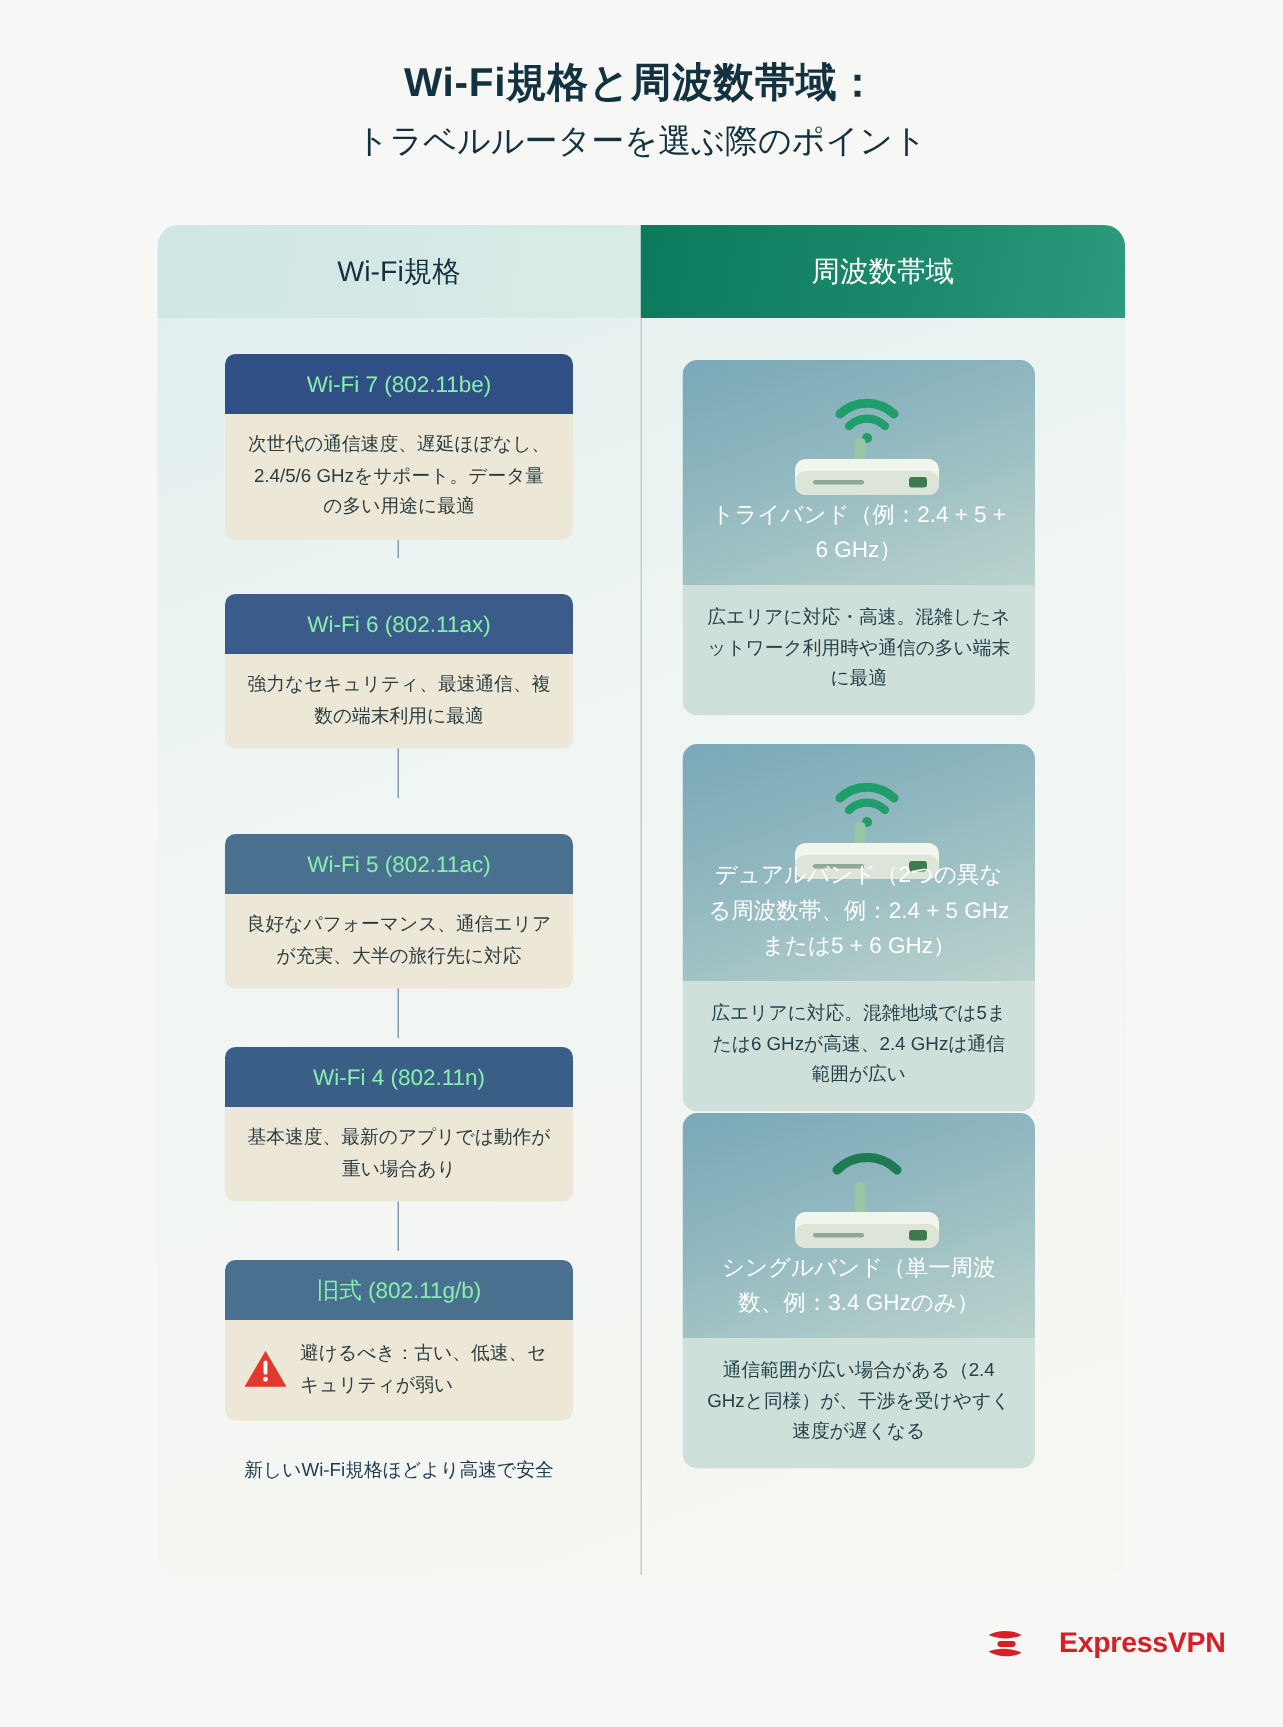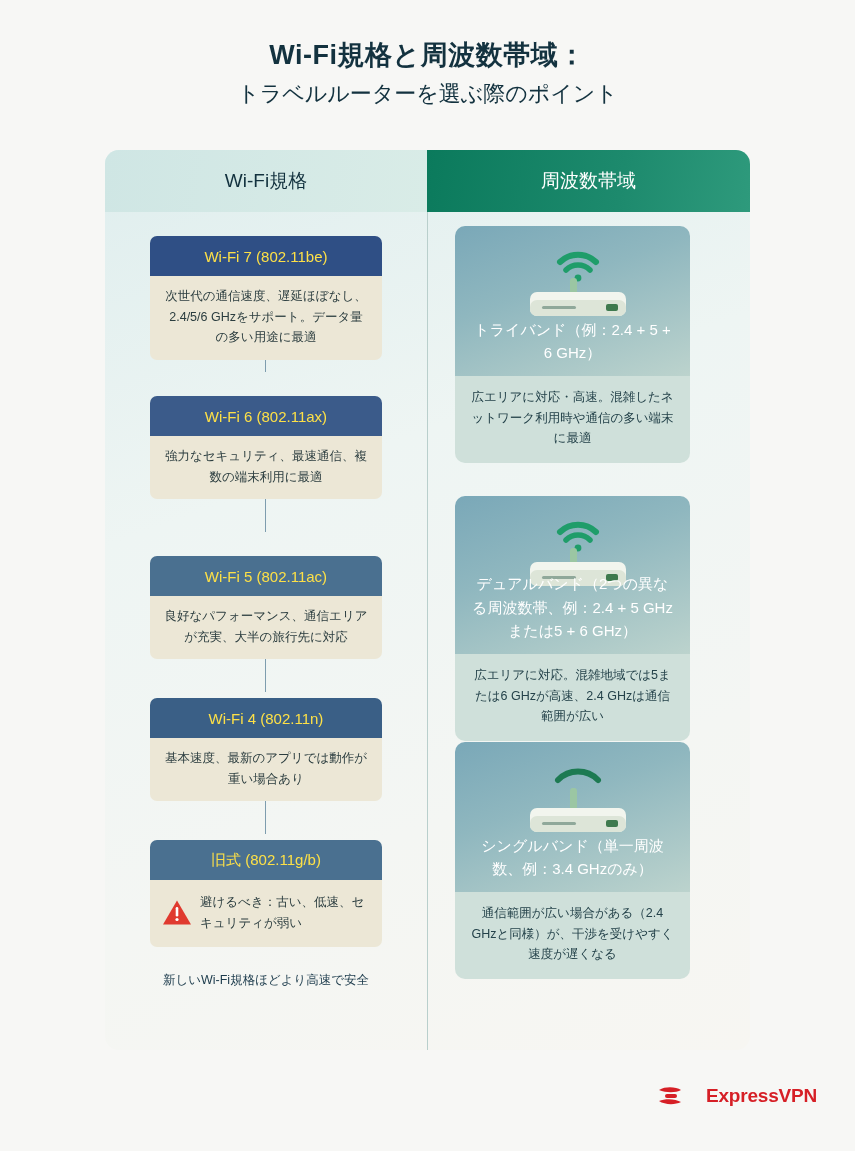--- a/index.html
+++ b/index.html
@@ -95,21 +95,21 @@
     position: absolute;
     left: 45px;
     width: 232px;
   }
   .std-head {
     height: 40px;
     border-radius: 7px 7px 0 0;
     display: flex;
     align-items: center;
     justify-content: center;
-    color: #fde047;
+    color: #86efac;
     font-size: 15px;
   }
   .std-body {
     border-radius: 0 0 7px 7px;
     background: #ece7d6;
     color: #2b3d3f;
     font-size: 12.5px;
     line-height: 1.65;
     text-align: center;
     padding: 10px 14px 12px;
@@ -266,21 +266,21 @@
           </span>
           <span>避けるべき：古い、低速、セキュリティが弱い</span>
         </div>
       </div>
 
       <div class="left-note" style="top:760px;">新しいWi-Fi規格ほどより高速で安全</div>
     </div>
 
     <div class="right-col">
 
-      <div class="band-card" style="top:14px;">
+      <div class="band-card" style="top:28px;">
         <div class="band-top">
           <span class="router">
             <svg viewBox="0 0 130 88" width="130" height="88" aria-hidden="true">
               <path d="M52 20 A26 26 0 0 1 88 20" stroke="#1f9d6a" stroke-width="6" fill="none" stroke-linecap="round"></path>
               <path d="M58 28 A17 17 0 0 1 82 28" stroke="#1f9d6a" stroke-width="5.5" fill="none" stroke-linecap="round"></path>
               <circle cx="70" cy="36" r="3.4" fill="#1f9d6a"></circle>
               <rect x="62" y="36" width="7" height="22" rx="3" fill="#9bc6a3"></rect>
               <rect x="22" y="50" width="96" height="24" rx="7" fill="#f2f5ee"></rect>
               <rect x="22" y="58" width="96" height="16" rx="7" fill="#dde5d8"></rect>
               <rect x="34" y="64" width="34" height="3" rx="1.5" fill="#8fa89a"></rect>

